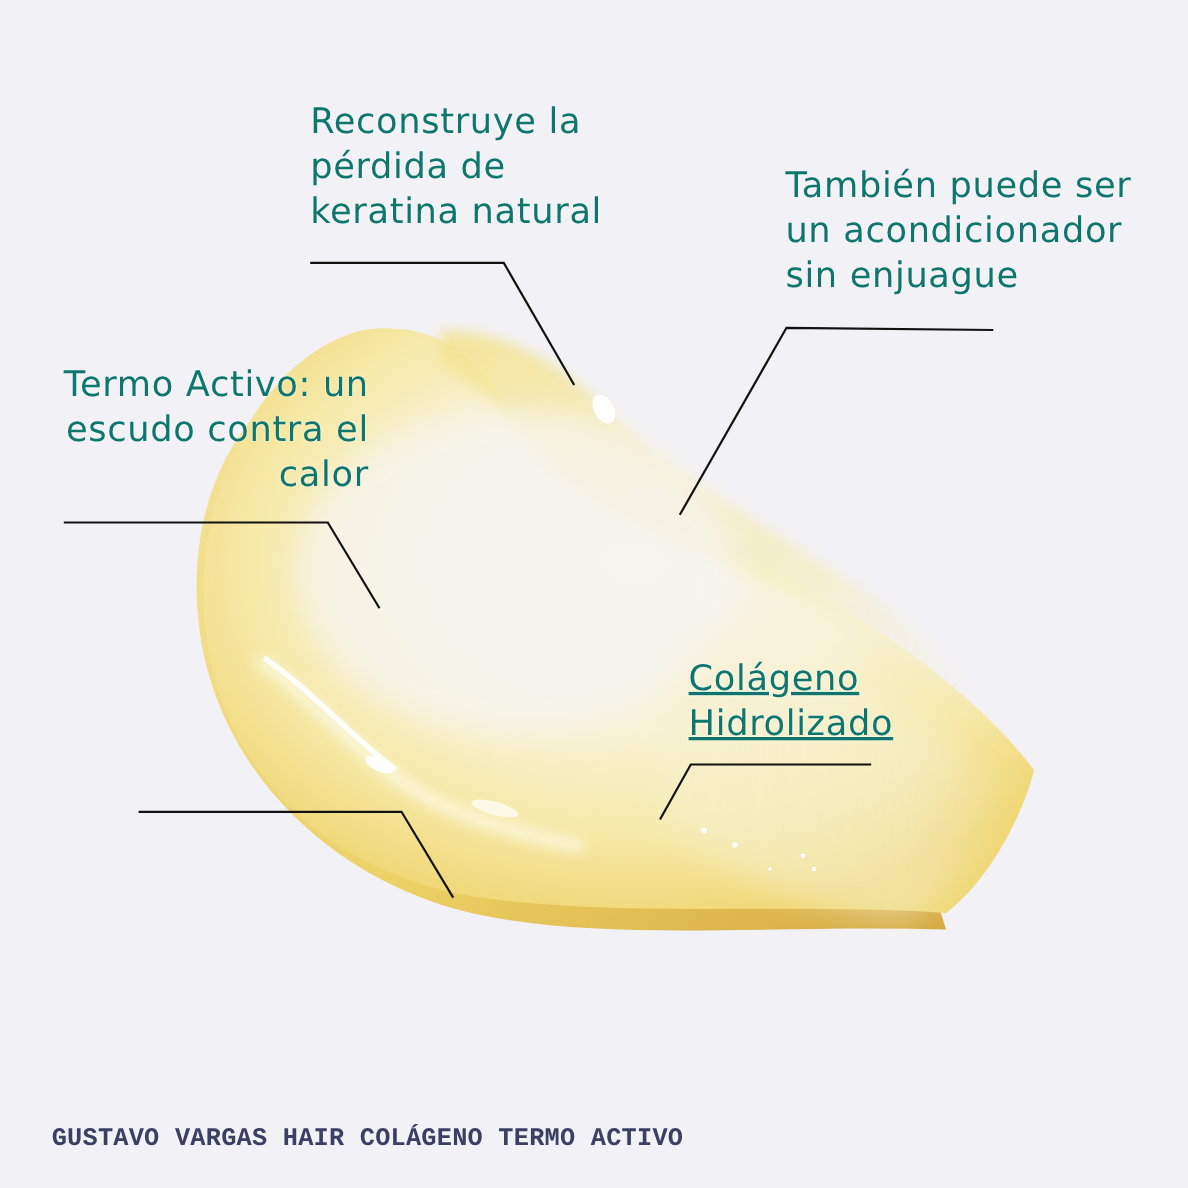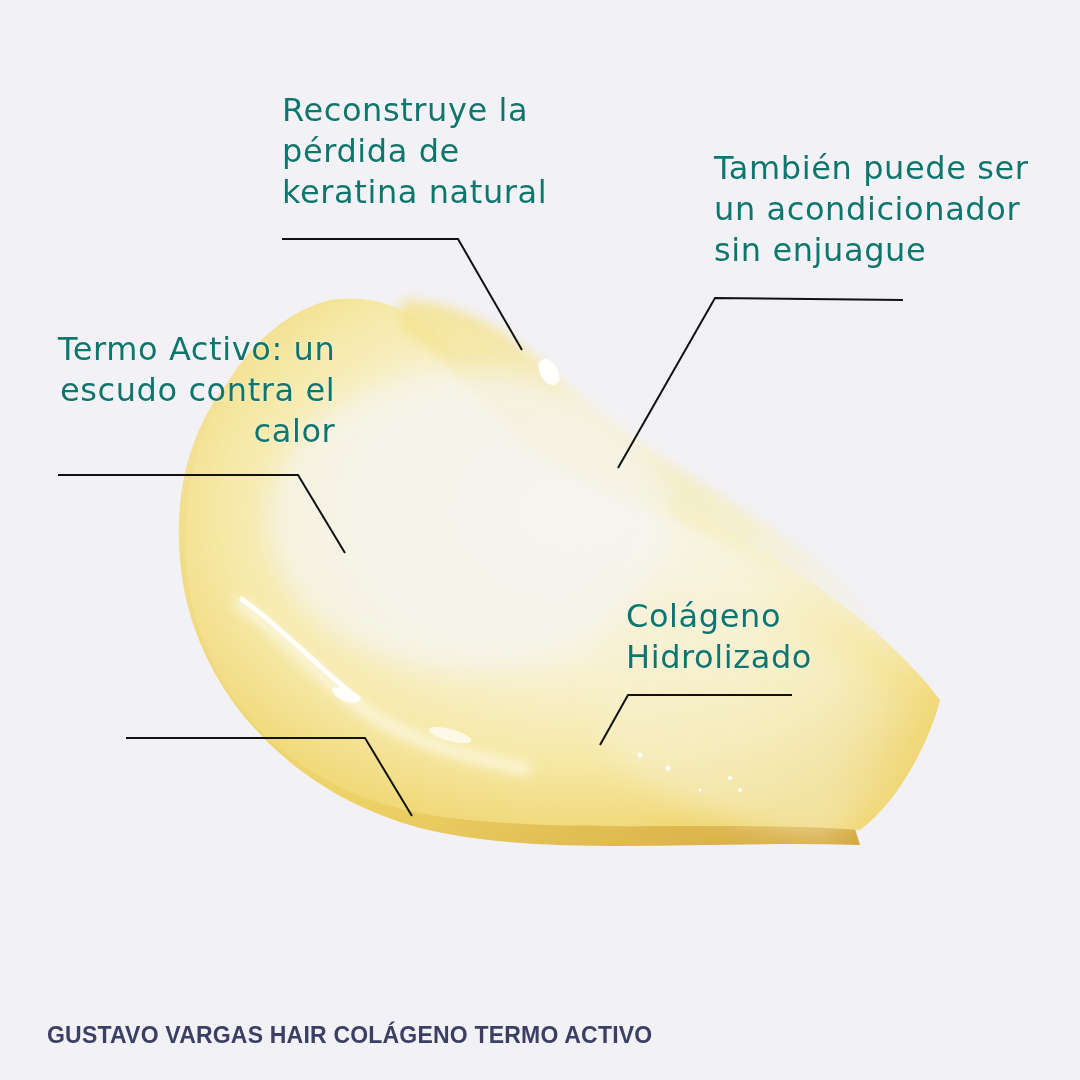--- a/index.html
+++ b/index.html
@@ -38,21 +38,21 @@
       position: absolute;
       left: 0; top: 0;
       width: 1080px; height: 1080px;
       pointer-events: none;
     }
     .footer {
       position: absolute;
       left: 47px;
       top: 1022px;
       color: #3a3f63;
-      font-family: Liberation Sans, sans-serif;
+      font-family: Liberation Mono, monospace;
       font-weight: bold;
       font-size: 23px;
       letter-spacing: 0.2px;
       white-space: nowrap;
     }
   </style>
 </head>
 <body>
 
 <div class="canvas">
@@ -146,18 +146,18 @@
 
   <div class="callout-text" style="left:714px; top:148px;">También puede ser
 un acondicionador
 sin enjuague</div>
 
   <div class="callout-text" style="left:58px; top:329px;text-align:right;">Termo Activo: un
 escudo contra el
 calor</div>
 
 
-  <div class="callout-text" style="left:626px; top:596px;">Colágeno
+  <div class="callout-text" style="left:626px; top:596px;text-decoration:underline;">Colágeno
 Hidrolizado</div>
 
   <div class="footer">GUSTAVO VARGAS HAIR COLÁGENO TERMO ACTIVO</div>
 
 </div>
 
 </body></html>

